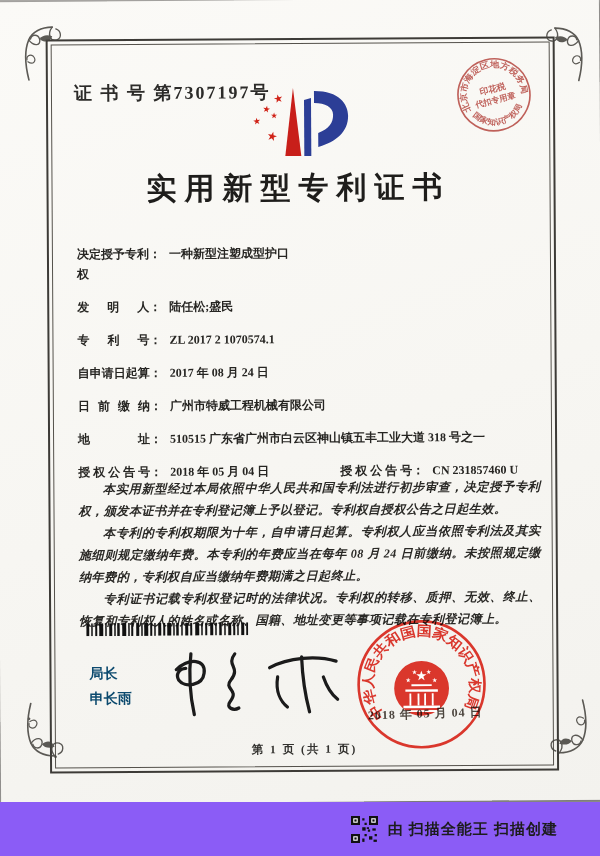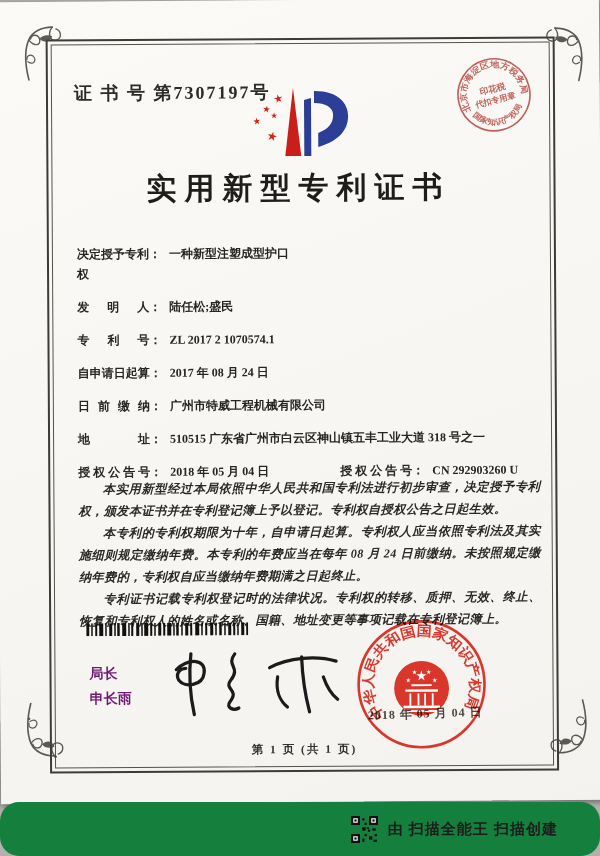--- a/index.html
+++ b/index.html
@@ -46,38 +46,38 @@
   .pair.first { width:262px; flex:none; }
 
   .paras { position:absolute; left:78px; top:477px; right:60px; font-size:12.2px;
     font-style:italic; font-weight:bold; color:#2a2926; line-height:22px;
     text-align:justify; letter-spacing:.4px; }
   .paras p { text-indent:2em; }
 
   .barcode { position:absolute; left:85px; top:622px; }
 
   .director { position:absolute; left:88px; top:660px; font-size:14px; font-weight:bold;
-    color:#701a75; line-height:25px; }
+    color:#0c4a6e; line-height:25px; }
   .signature { position:absolute; left:162px; top:638px; transform:rotate(-2deg); }
 
   .seal-main { position:absolute; left:353px; top:618px; width:134px; height:134px;
     mix-blend-mode:multiply; opacity:.93; }
   .seal-date { position:absolute; left:366px; top:706px; width:140px; font-size:12px;
     font-weight:bold; color:#4d463f; letter-spacing:1px; transform:rotate(-1.5deg);
     mix-blend-mode:multiply; }
 
   .tax-stamp { position:absolute; left:458px; top:58px; width:76px; height:76px;
     mix-blend-mode:multiply; opacity:.8; transform:rotate(-14deg); }
 
   .pagefoot { position:absolute; left:48px; right:43px; top:742px; text-align:center;
     font-size:11.5px; font-weight:bold; color:#33322f; letter-spacing:2px; }
 
   
-  .scanbar { position:absolute; left:0; right:0; bottom:0; height:54px; background:#15803d;
-    display:flex; align-items:center; justify-content:flex-end; padding-right:42px; gap:10px;border-radius:19px; }
+  .scanbar { position:absolute; left:0; right:0; bottom:0; height:54px; background:#8b5cf6;
+    display:flex; align-items:center; justify-content:flex-end; padding-right:42px; gap:10px; }
   .scanbar .credit { font-family:"Liberation Sans", sans-serif; font-size:15px;
     font-weight:bold; color:#1c1c1c; letter-spacing:1px; }
 </style>
 </head>
 <body>
 
 <div class="paper"></div>
 
 <div class="tilt">
 
@@ -172,21 +172,21 @@
     </div>
     <div class="row-grant">
       <div class="pair first">
         <span class="flabel">授权公告号</span>
           <span class="fcolon">：</span>
           <span>2018 年 05 月 04 日</span>
       </div>
       <div class="pair">
         <span class="flabel">授权公告号</span>
           <span class="fcolon">：</span>
-          <span>CN 292903260 U</span>
+          <span>CN 231857460 U</span>
       </div>
     </div>
   </div>
 
   <div class="paras">
     <p>本实用新型经过本局依照中华人民共和国专利法进行初步审查，决定授予专利权，颁发本证书并在专利登记簿上予以登记。专利权自授权公告之日起生效。</p>
     <p>本专利的专利权期限为十年，自申请日起算。专利权人应当依照专利法及其实施细则规定缴纳年费。本专利的年费应当在每年 08 月 24 日前缴纳。未按照规定缴纳年费的，专利权自应当缴纳年费期满之日起终止。</p>
     <p>专利证书记载专利权登记时的法律状况。专利权的转移、质押、无效、终止、恢复和专利权人的姓名或名称、国籍、地址变更等事项记载在专利登记簿上。</p>
   </div>
 

